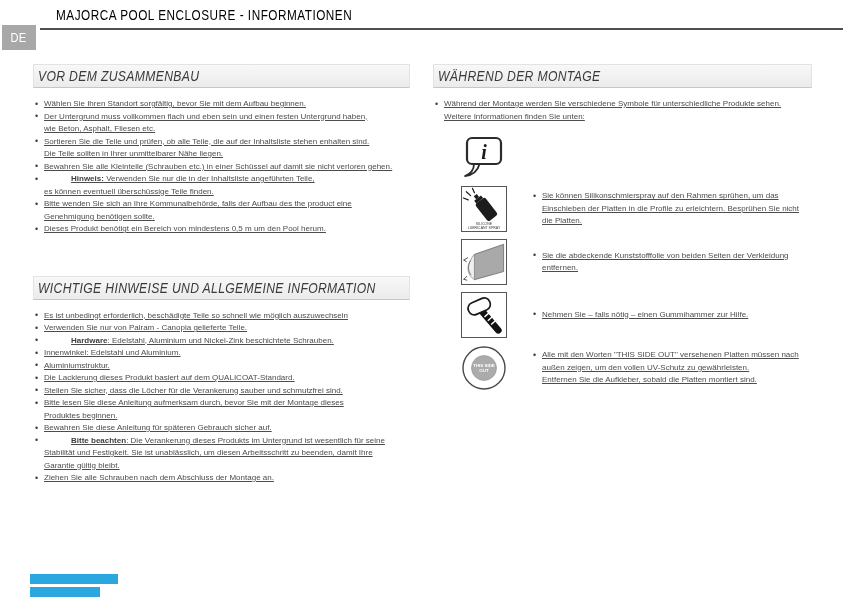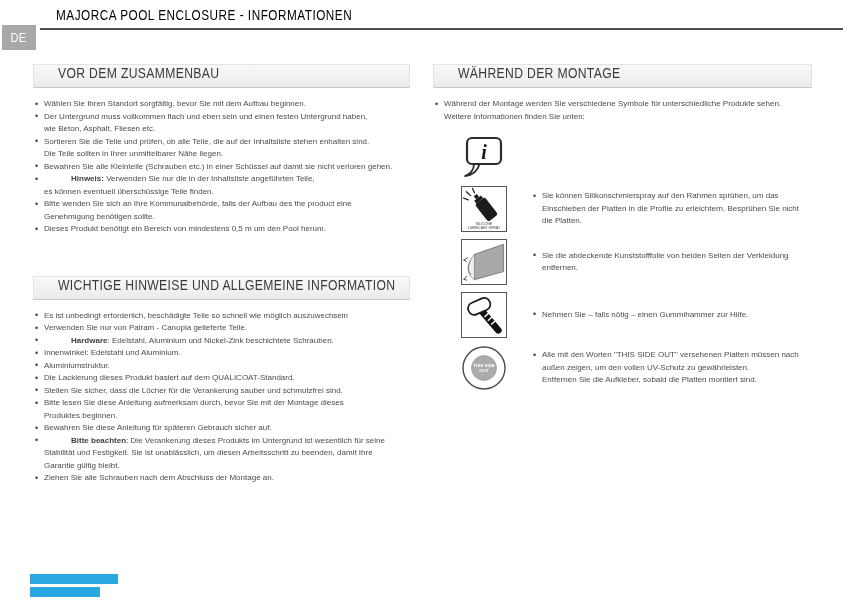--- a/index.html
+++ b/index.html
@@ -14,31 +14,31 @@
   }
   .lang-badge span{color:#fff;font-size:13px;display:inline-block;transform:scaleX(.85);letter-spacing:.5px;}
   .doc-title{position:absolute;left:56px;top:7px;margin:0;font-size:14px;font-weight:400;color:#000000;}
   .doc-title span{display:inline-block;transform:scaleX(.84);transform-origin:0 50%;letter-spacing:.6px;white-space:nowrap;}
   .header-rule{position:absolute;top:28px;left:40px;width:803px;height:1.5px;background:#4f4f4f;}
   
   .columns{position:absolute;top:64px;left:33px;display:flex;gap:23px;align-items:flex-start;}
   .col-left{width:377px;}
   .col-right{width:379px;}
   .sec-heading{
-    height:24px;box-sizing:border-box;display:flex;padding-left:24px;
-    background:linear-gradient(#f8f8f8,#ebebeb);border:1px solid #e3e3e3;border-bottom:1px solid #c6c6c6;
+    height:24px;box-sizing:border-box;display:flex;align-items:center;padding-left:4px;
+    background:linear-gradient(#f8f8f8,#ebebeb);border:1px solid #e3e3e3;border-bottom:1px solid #c6c6c6;font-style:italic;
   }
   .sec-heading span{
     display:inline-block;font-size:14.5px;color:#3a3a3a;letter-spacing:.4px;white-space:nowrap;
     transform:scaleX(.84);transform-origin:0 50%;
   }
   .mt2{margin-top:40px;}
   
   .bullets{list-style:none;margin:10px 0 0;padding:0;}
-  .bullets li{position:relative;padding-left:11px;margin:0;font-size:8px;line-height:12.5px;color:#4c4c4c;}
+  .bullets li{position:relative;padding-left:11px;margin:0;font-size:8px;line-height:12.5px;color:#4c4c4c;text-decoration:underline;}
   .bullets li::before{content:"\2022";position:absolute;left:2px;top:-0.5px;color:#3f3f3f;font-size:9px;}
   .btext{white-space:pre-wrap;}
   .bp{font-weight:bold;color:#3d3d3d;padding-left:27px;}
   
   .sym-rows{margin-top:10px;}
   .sym-row{display:flex;align-items:center;margin-bottom:7px;padding-left:28px;}
   .icon-cell{width:46px;height:46px;flex:0 0 46px;margin-right:24px;}
   .icon-cell svg{display:block;width:100%;height:100%;}
   .bordered{border:1px solid #555;background:#fff;box-sizing:border-box;}
   .sym-row .bullets{margin-top:0;flex:1;}

